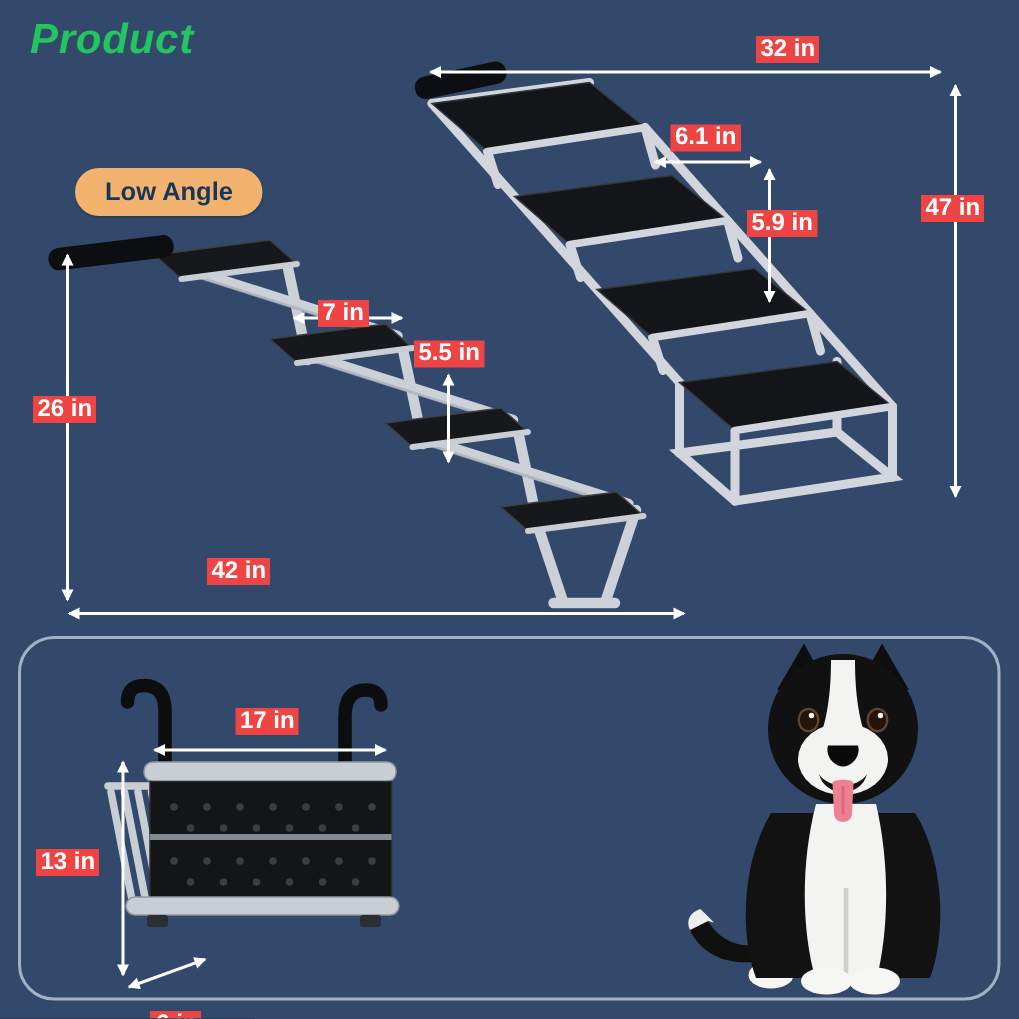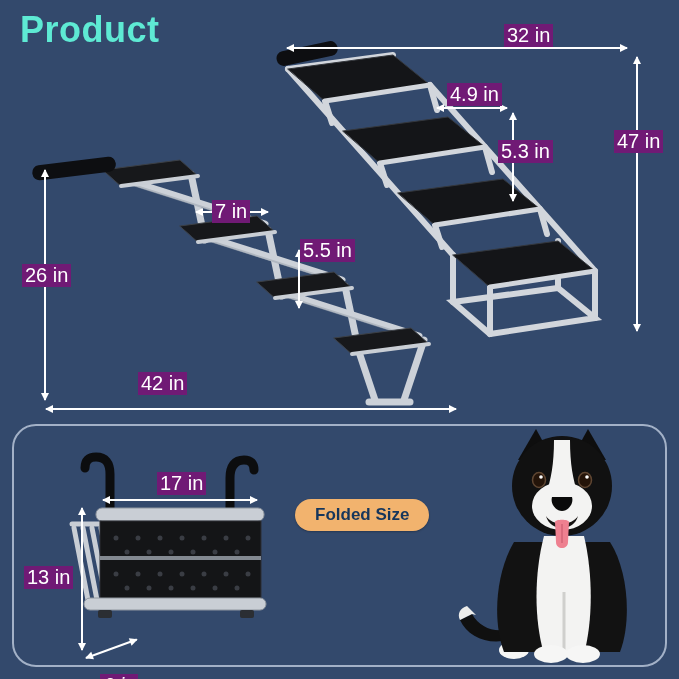--- a/index.html
+++ b/index.html
@@ -3,29 +3,29 @@
 <meta charset="utf-8">
 <style>
   html,body{margin:0;padding:0;background:#22324d;}
   .stage{
     position:relative;width:679px;height:679px;overflow:hidden;
     background:#33496c;
     font-family:"Liberation Sans", sans-serif;
     -webkit-font-smoothing:antialiased;
   }
   .abs{position:absolute;}
-  .title{color:#5eead4;font-weight:700;font-size:36px;line-height:1.12;letter-spacing:.5px;}
+  .title{color:#22c55e;font-weight:700;font-size:28px;line-height:1.12;letter-spacing:.5px;font-style:italic;}
   .badge{
     position:absolute;background:#f2b36e;color:#16365c;font-weight:700;font-size:17px;
     padding:6px 20px;border-radius:20px;white-space:nowrap;
     box-shadow:0 1px 2px rgba(0,0,0,.25);
   }
   .dim-label{
-    position:absolute;color:#ffffff;font-weight:400;font-size:20px;white-space:nowrap;
-    background:#701a75;padding:0 3px;z-index:6;
+    position:absolute;color:#ffffff;font-weight:700;font-size:16px;white-space:nowrap;
+    background:#ef4444;padding:0 3px;z-index:6;
   }
   .dim-h{position:absolute;border-top:2px solid #ffffff;z-index:5;}
   .dim-h::before{content:"";position:absolute;left:-1px;top:-5px;width:0;height:0;
     border-top:4px solid transparent;border-bottom:4px solid transparent;border-right:8px solid #ffffff;}
   .dim-h::after{content:"";position:absolute;right:-1px;top:-5px;width:0;height:0;
     border-top:4px solid transparent;border-bottom:4px solid transparent;border-left:8px solid #ffffff;}
   .dim-v{position:absolute;border-left:2px solid #ffffff;z-index:5;}
   .dim-v::before{content:"";position:absolute;top:-1px;left:-5px;width:0;height:0;
     border-left:4px solid transparent;border-right:4px solid transparent;border-bottom:8px solid #ffffff;}
   .dim-v::after{content:"";position:absolute;bottom:-1px;left:-5px;width:0;height:0;
@@ -38,21 +38,21 @@
 </style>
 </head>
 <body>
 
 <div class="stage">
 
   <div class="abs title" style="left:20px;top:10px;">
     <div>Product</div>
   </div>
 
-  <div class="badge" style="left:295px;top:499px;">Folded Size</div>
+  <div class="badge" style="left:50px;top:112px;">Low Angle</div>
 
   <svg class="abs" style="left:28px;top:148px;" width="440" height="262" viewBox="0 0 440 262">
     <g stroke-linecap="round">
       <g stroke="#ccd1d8" stroke-width="7" fill="none">
         <line x1="105" y1="34" x2="237" y2="76"></line>
         <line x1="163" y1="26" x2="177" y2="92"></line>
         <line x1="182" y1="90" x2="314" y2="132"></line>
         <line x1="240" y1="82" x2="254" y2="148"></line>
         <line x1="259" y1="146" x2="391" y2="188"></line>
         <line x1="317" y1="138" x2="331" y2="204"></line>
@@ -113,31 +113,31 @@
 
   <div class="dim-v" style="left:44px;top:170px;height:230px;"></div>
   <div class="dim-label" style="left:22px;top:264px;">26 in</div>
 
   <div class="dim-h" style="left:46px;top:408px;width:410px;"></div>
   <div class="dim-label" style="left:138px;top:372px;">42 in</div>
 
   <div class="dim-label" style="left:212px;top:200px;">7 in</div>
   <div class="dim-h" style="left:196px;top:211px;width:72px;"></div>
 
-  <div class="dim-label" style="left:300px;top:227px;margin-top:12px;">5.5 in</div>
+  <div class="dim-label" style="left:276px;top:227px;">5.5 in</div>
   <div class="dim-v" style="left:298px;top:250px;height:58px;"></div>
 
   <div class="dim-label" style="left:504px;top:24px;">32 in</div>
   <div class="dim-h" style="left:287px;top:47px;width:340px;"></div>
 
-  <div class="dim-label" style="left:447px;top:83px;">4.9 in</div>
+  <div class="dim-label" style="left:447px;top:83px;">6.1 in</div>
   <div class="dim-h" style="left:437px;top:107px;width:70px;"></div>
 
   <div class="dim-v" style="left:512px;top:113px;height:88px;"></div>
-  <div class="dim-label" style="left:498px;top:140px;">5.3 in</div>
+  <div class="dim-label" style="left:498px;top:140px;">5.9 in</div>
 
   <div class="dim-v" style="left:636px;top:57px;height:274px;"></div>
   <div class="dim-label" style="left:614px;top:130px;">47 in</div>
 
   <div class="panel"></div>
 
   <svg class="abs" style="left:58px;top:430px;" width="235" height="235" viewBox="0 0 235 235">
     <path d="M52,86 L52,44 Q52,27 38,27 Q27,27 27,38" stroke="#0c0d0f" stroke-width="9" fill="none" stroke-linecap="round"></path>
     <path d="M172,86 L172,48 Q172,30 186,30 Q196,30 196,40" stroke="#0c0d0f" stroke-width="9" fill="none" stroke-linecap="round"></path>
     <g stroke="#c9ced5" stroke-width="5" stroke-linecap="round">

